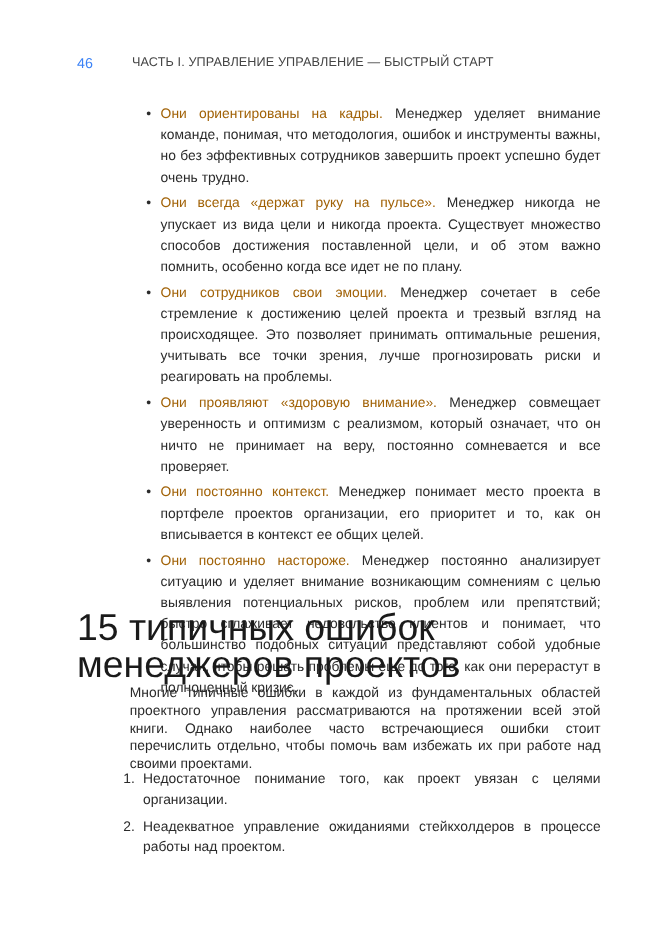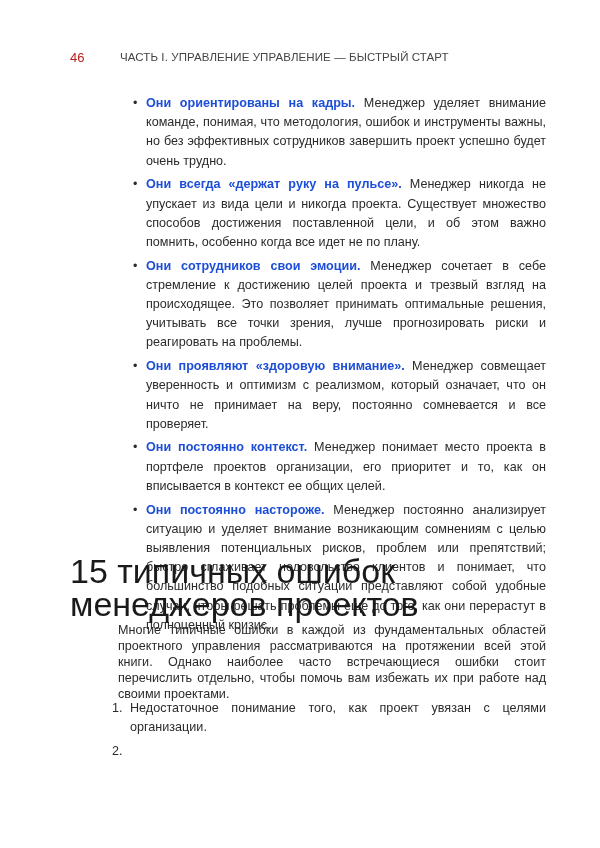--- a/index.html
+++ b/index.html
@@ -1,26 +1,26 @@
 <!DOCTYPE html>
 <html><head>
 <meta charset="utf-8">
 <style>
   html, body { margin: 0; padding: 0; background: #ffffff; }
   body { width: 600px; height: 848px; position: relative; overflow: hidden;
          font-family: "Liberation Sans", sans-serif; color: #2b2b2b; }
   .header { position: absolute; top: 50px; left: 70px; right: 40px; height: 20px;
             font-size: 11.5px; color: #444; }
-  .page-num { position: absolute; left: 0; top: 0; font-size: 13px; color: #b91c1c; }
+  .page-num { position: absolute; left: 0; top: 0; font-size: 13px; color: #3b82f6; }
   .running-head { position: absolute; left: 50px; top: 1px; letter-spacing: 0.1px; }
   .bullets { position: absolute; top: 94px; left: 133px; width: 413px; margin: 0; padding: 0; list-style: none; }
   .bullets li { position: relative; padding-left: 13px; font-size: 12.6px; line-height: 19.2px;
                 text-align: justify; margin-bottom: 4.5px; }
   .bullets li .dot { position: absolute; left: 0; top: 0; }
-  .bullets li b { font-weight: bold; color: #1d4ed8; }
+  .bullets li b { font-weight: normal; color: #a16207; }
   .section-title { position: absolute; top: 555px; left: 70px; width: 480px; margin: 0;
                    font-size: 34px; font-weight: normal; line-height: 33px; color: #1a1a1a; }
   .intro { position: absolute; top: 622px; left: 118px; width: 428px; margin: 0;
            font-size: 12.6px; line-height: 16px; text-align: justify; }
   .numbered { position: absolute; top: 699px; left: 112px; width: 434px; margin: 0; padding: 0; list-style: none; }
   .numbered li { position: relative; padding-left: 18px; font-size: 12.6px; line-height: 19.2px;
                  text-align: justify; margin-bottom: 4.5px; }
   .numbered li .num { position: absolute; left: 0; top: 0; }
 </style>
 </head>
@@ -39,14 +39,14 @@
   <li><span class="dot">•</span><b>Они постоянно контекст.</b><span> Менеджер понимает место проекта в портфеле проектов организации, его приоритет и то, как он вписывается в контекст ее общих целей.</span></li>
   <li><span class="dot">•</span><b>Они постоянно настороже.</b><span> Менеджер постоянно анализирует ситуацию и уделяет внимание возникающим сомнениям с целью выявления потенциальных рисков, проблем или препятствий; быстро сглаживает недовольство клиентов и понимает, что большинство подобных ситуаций представляют собой удобные случаи, чтобы решать проблемы еще до того, как они перерастут в полноценный кризис.</span></li>
 </ul>
 
 <h2 class="section-title">15 типичных ошибок менеджеров проектов</h2>
 
 <p class="intro">Многие типичные ошибки в каждой из фундаментальных областей проектного управления рассматриваются на протяжении всей этой книги. Однако наиболее часто встречающиеся ошибки стоит перечислить отдельно, чтобы помочь вам избежать их при работе над своими проектами.</p>
 
 <ol class="numbered">
   <li><span class="num">1.</span><span>Недостаточное понимание того, как проект увязан с целями организации.</span></li>
-  <li><span class="num">2.</span></li>
+  <li><span class="num">2.</span><span>Неадекватное управление ожиданиями стейкхолдеров в процессе работы над проектом.</span></li>
 </ol>
 
 </body></html>

